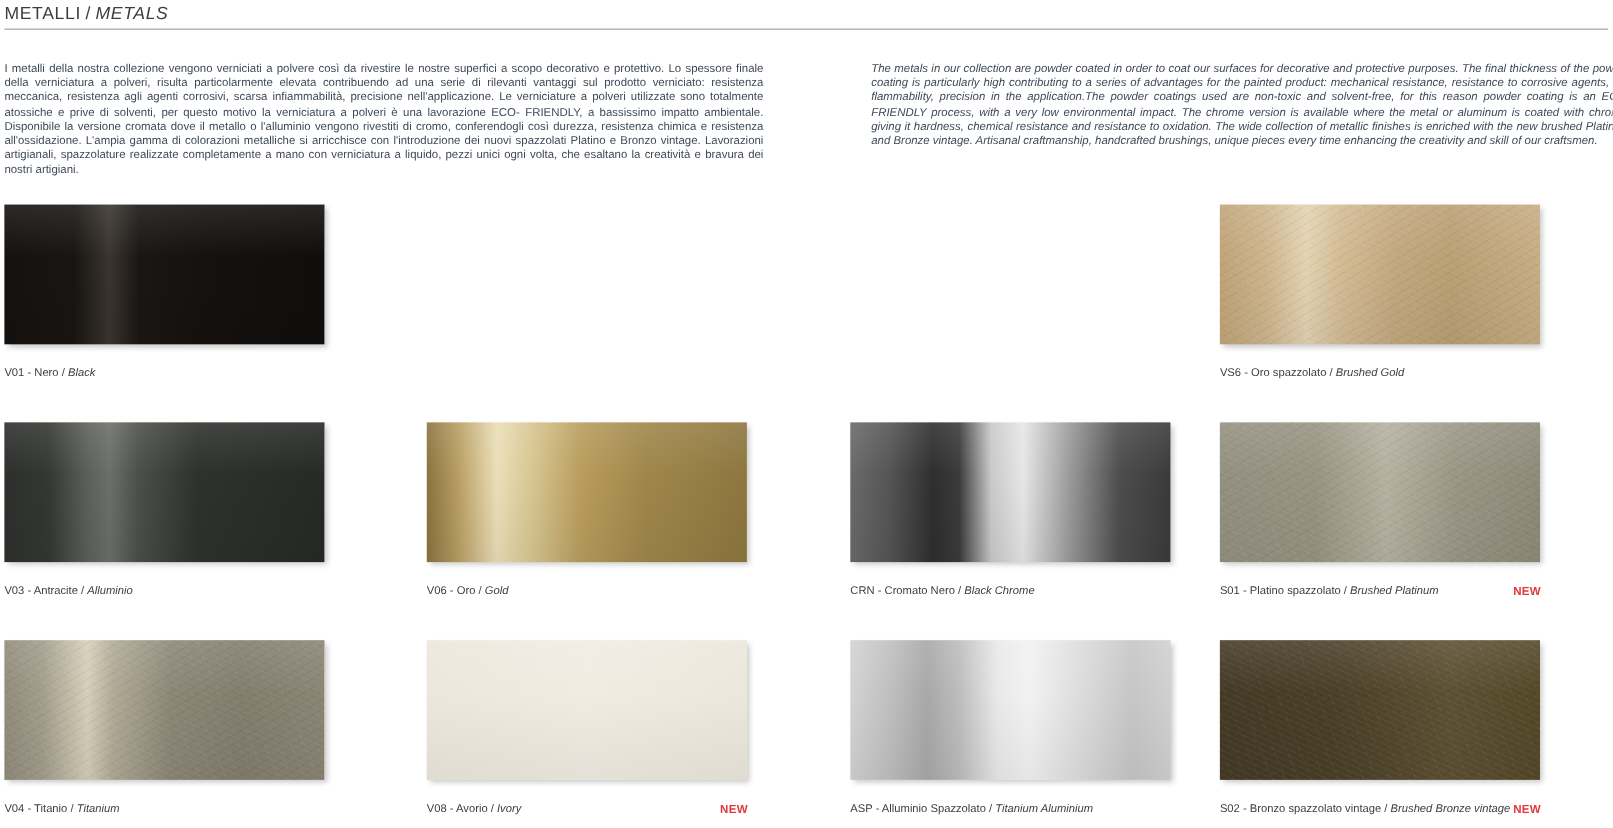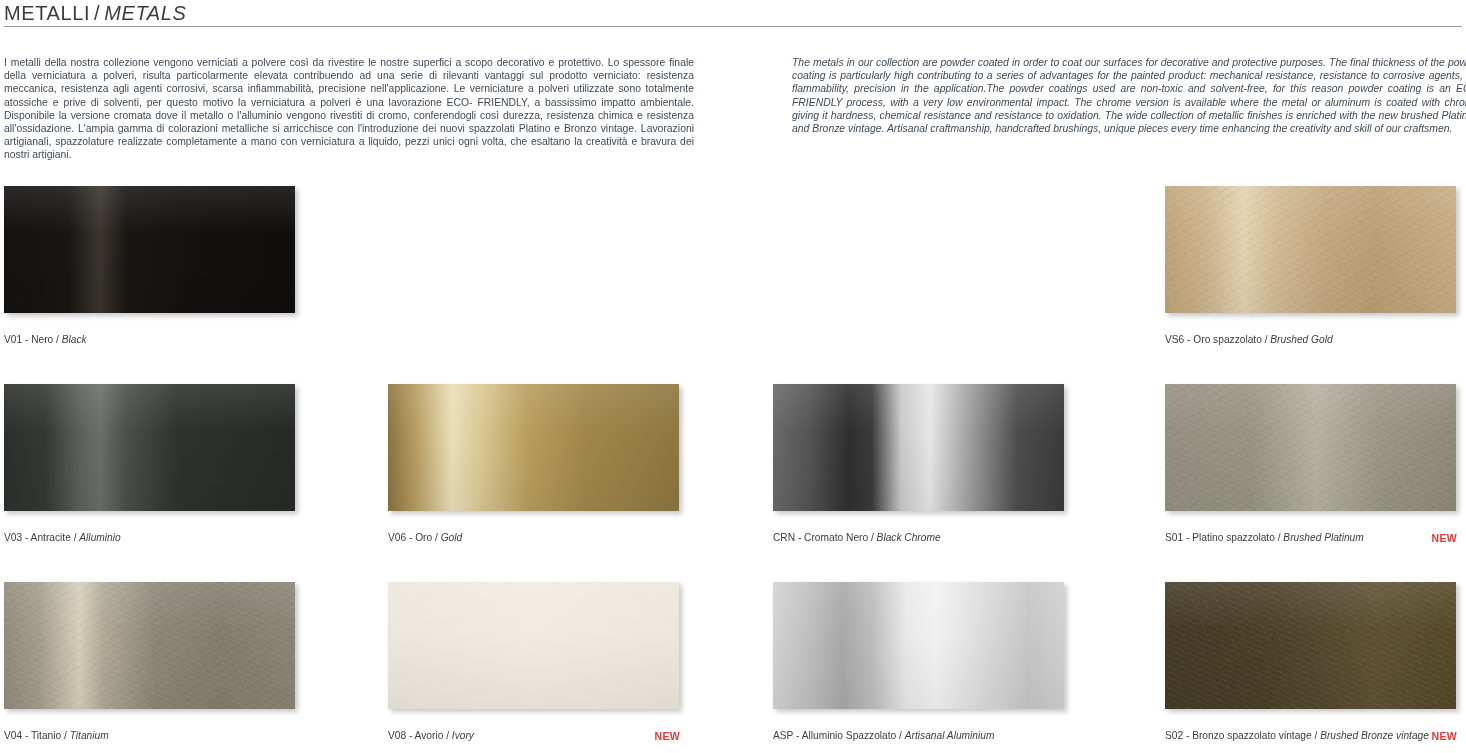--- a/index.html
+++ b/index.html
@@ -10,21 +10,21 @@
     font-family:"Liberation Sans","DejaVu Sans",sans-serif;
     color:#3b3b3b;
     overflow:hidden;
     position:relative;
   }
   .page{position:relative;width:1466px;height:753px;}
 
   
   .header{position:absolute;left:4px;top:0px;width:1458px;height:30px;}
   .header-title{
-    font-size:20px;letter-spacing:.6px;color:#3d3d3d;
+    font-size:16px;letter-spacing:.6px;color:#3d3d3d;
     white-space:nowrap;line-height:20px;padding-top:3px;
     font-weight:400;
   }
   .header-title .it{font-style:normal;}
   .header-title .sep{font-style:normal;padding:0 4px;}
   .header-title .en{font-style:italic;}
   .header-rule{
     position:absolute;left:0;top:26px;width:1458px;height:1px;
     background:#9a9a9a;
   }
@@ -39,21 +39,21 @@
   .intro-it{left:4px;width:690px;font-style:normal;}
   .intro-en{left:792px;width:690px;font-style:italic;}
 
   
   .grid{position:absolute;left:0;top:186px;width:1466px;}
   .row{position:relative;height:198px;}
   .cell{position:absolute;top:0;width:292px;}
   .cell.c0{left:4px;}
   .cell.c1{left:388px;}
   .cell.c2{left:773px;}
-  .cell.c3{left:1165px;}
+  .cell.c3{left:1109px;}
 
   .swatch{
     position:relative;
     width:291px;height:127px;
     box-shadow:3px 3px 5px rgba(0,0,0,.22);
     overflow:hidden;
   }
   .swatch .tex{
     position:absolute;inset:0;
     pointer-events:none;
@@ -143,21 +143,21 @@
         <div class="cell c1">
           <div class="swatch" style="background: linear-gradient(90deg, rgb(236, 231, 220) 0%, rgb(241, 236, 226) 50%, rgb(236, 231, 220) 100%);">
             <div class="tex" style="background: linear-gradient(rgba(255, 255, 255, 0.1) 0%, rgba(255, 255, 255, 0) 38%, rgba(0, 0, 0, 0.05) 100%);"></div>
           </div>
           <div class="caption"><span class="code">V08 - Avorio / </span><span class="en">Ivory</span><span class="badge-new" style="color: rgb(224, 58, 58);">NEW</span></div>
         </div>
         <div class="cell c2">
           <div class="swatch" style="background: linear-gradient(90deg, rgb(211, 211, 211) 0%, rgb(192, 192, 192) 12%, rgb(168, 168, 168) 24%, rgb(189, 189, 189) 34%, rgb(233, 233, 233) 46%, rgb(242, 242, 242) 56%, rgb(220, 220, 220) 72%, rgb(198, 198, 198) 88%, rgb(208, 208, 208) 100%);">
             <div class="tex" style="background: linear-gradient(rgba(255, 255, 255, 0.1) 0%, rgba(255, 255, 255, 0) 38%, rgba(0, 0, 0, 0.05) 100%);"></div>
           </div>
-          <div class="caption"><span class="code">ASP - Alluminio Spazzolato / </span><span class="en">Artisanal Aluminium</span></div>
+          <div class="caption"><span class="code">ASP - Alluminio Spazzolato / </span><span class="en">Titanium Aluminium</span></div>
         </div>
         <div class="cell c3">
           <div class="swatch" style="background: linear-gradient(90deg, rgb(68, 58, 37) 0%, rgb(74, 63, 40) 35%, rgb(93, 80, 51) 72%, rgb(84, 72, 40) 100%);">
             <div class="tex" style="background: linear-gradient(rgba(255, 255, 255, 0.1) 0%, rgba(255, 255, 255, 0) 38%, rgba(0, 0, 0, 0.05) 100%);"></div>
             <div class="tex" style="background: repeating-linear-gradient(24deg, rgba(255, 255, 255, 0.055) 0px, rgba(255, 255, 255, 0.055) 1px, rgba(0, 0, 0, 0) 1px, rgba(0, 0, 0, 0) 5px), repeating-linear-gradient(-31deg, rgba(0, 0, 0, 0.05) 0px, rgba(0, 0, 0, 0.05) 1px, rgba(0, 0, 0, 0) 1px, rgba(0, 0, 0, 0) 7px), repeating-linear-gradient(68deg, rgba(255, 255, 255, 0.04) 0px, rgba(255, 255, 255, 0.04) 1px, rgba(0, 0, 0, 0) 1px, rgba(0, 0, 0, 0) 11px); opacity: 0.85;"></div>
           </div>
           <div class="caption"><span class="code">S02 - Bronzo spazzolato vintage / </span><span class="en">Brushed Bronze vintage</span><span class="badge-new" style="color: rgb(224, 58, 58);">NEW</span></div>
         </div>
       </div>
     </div>

